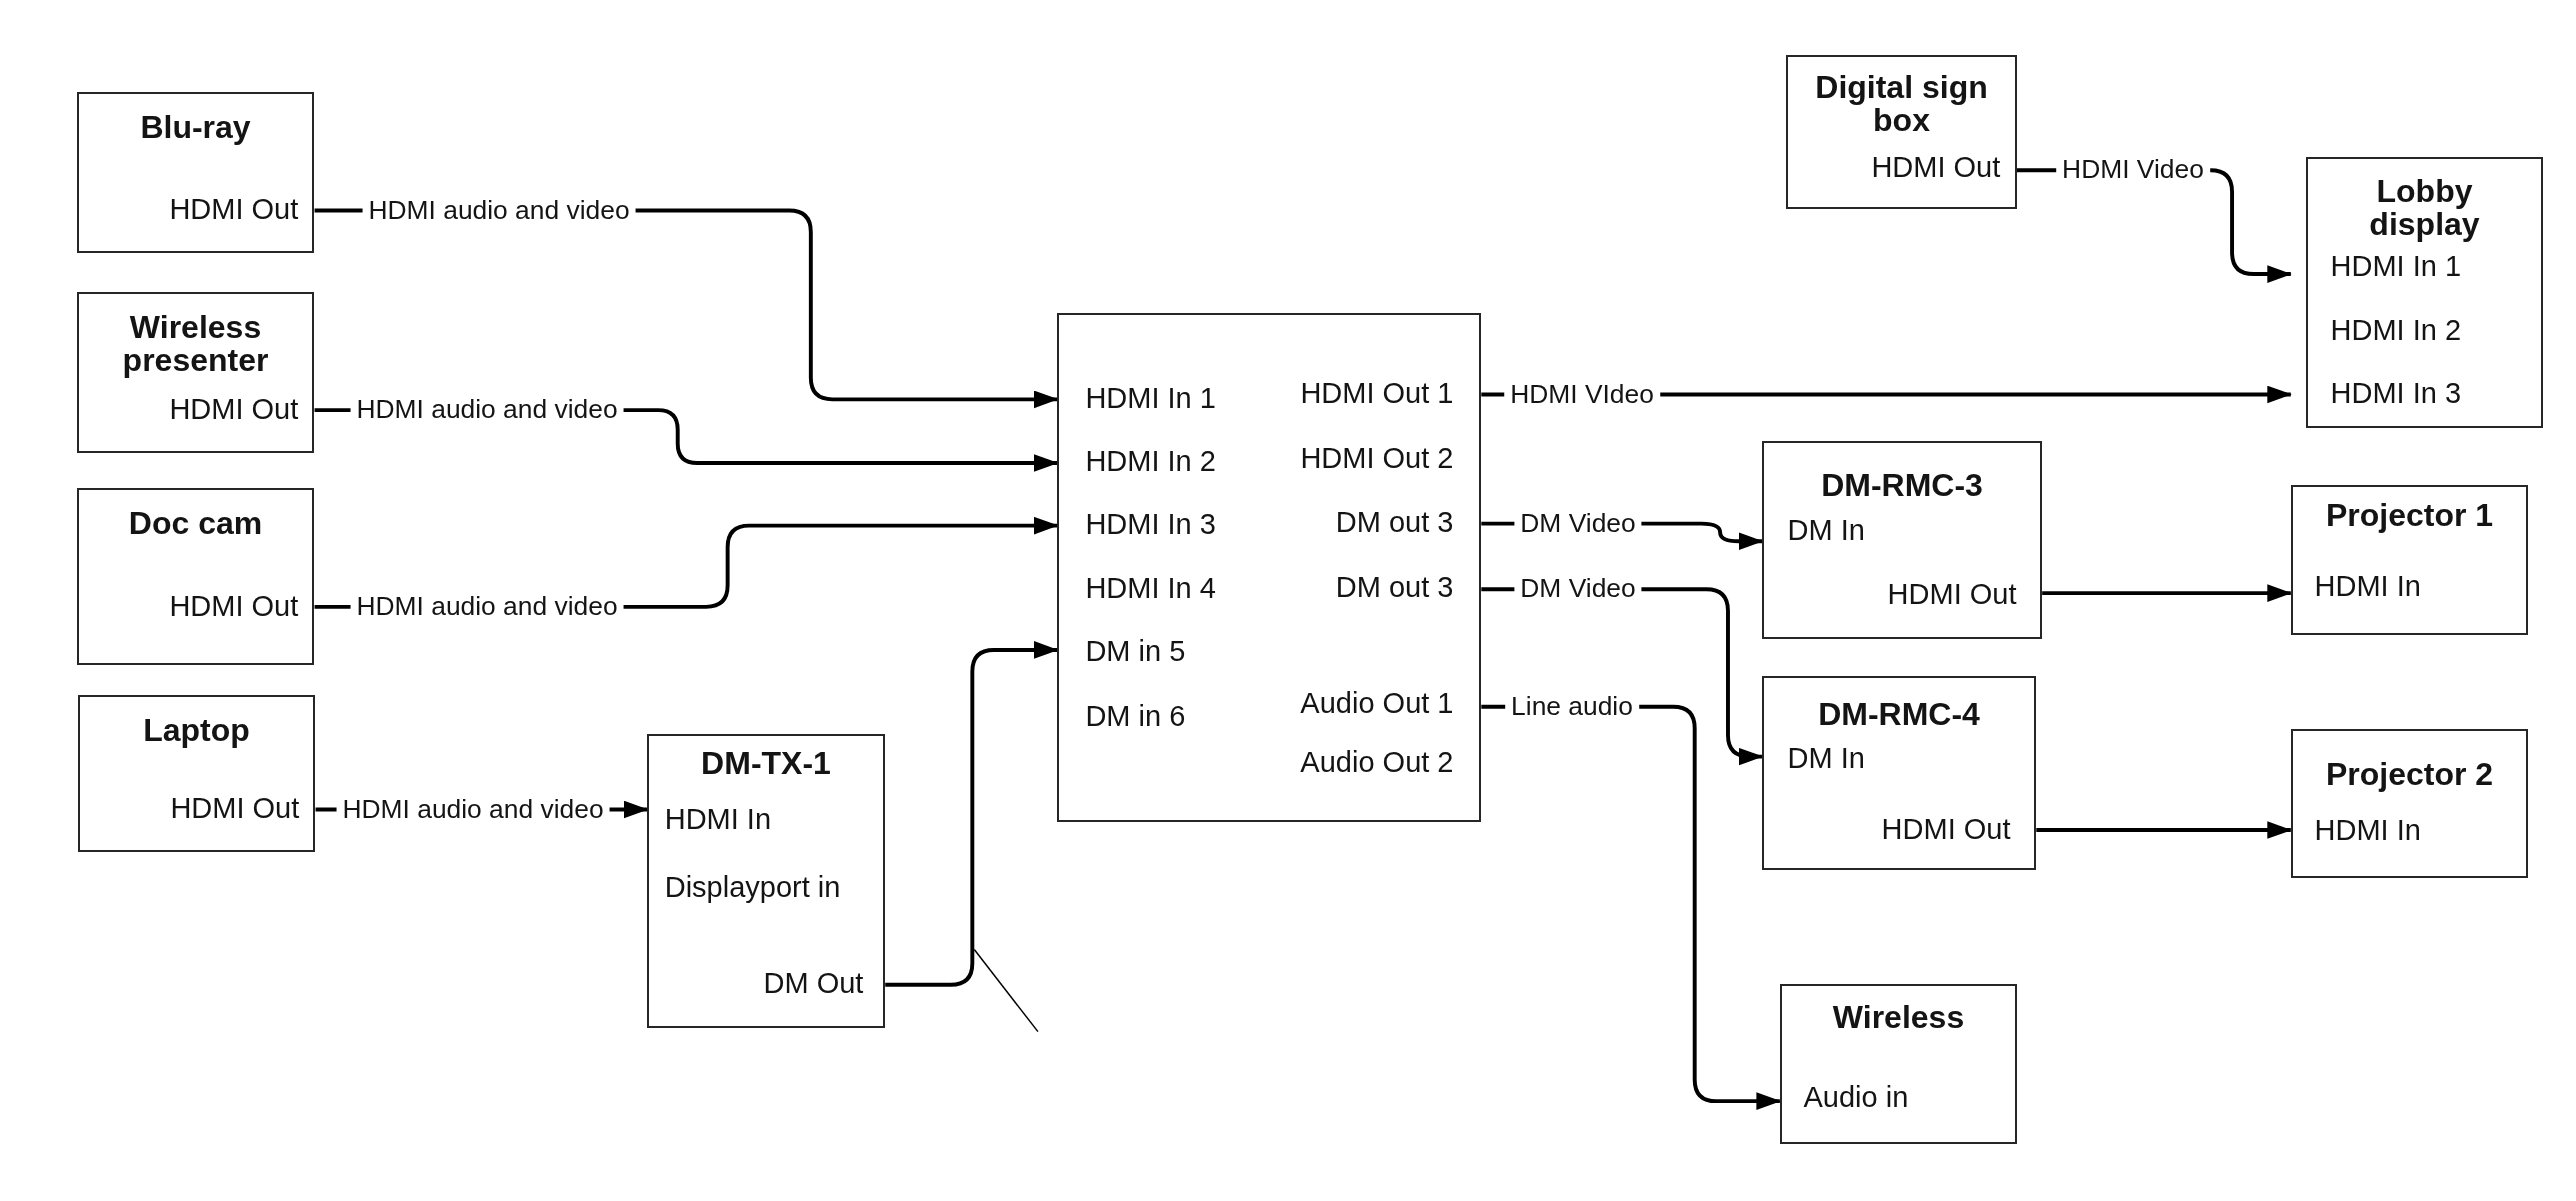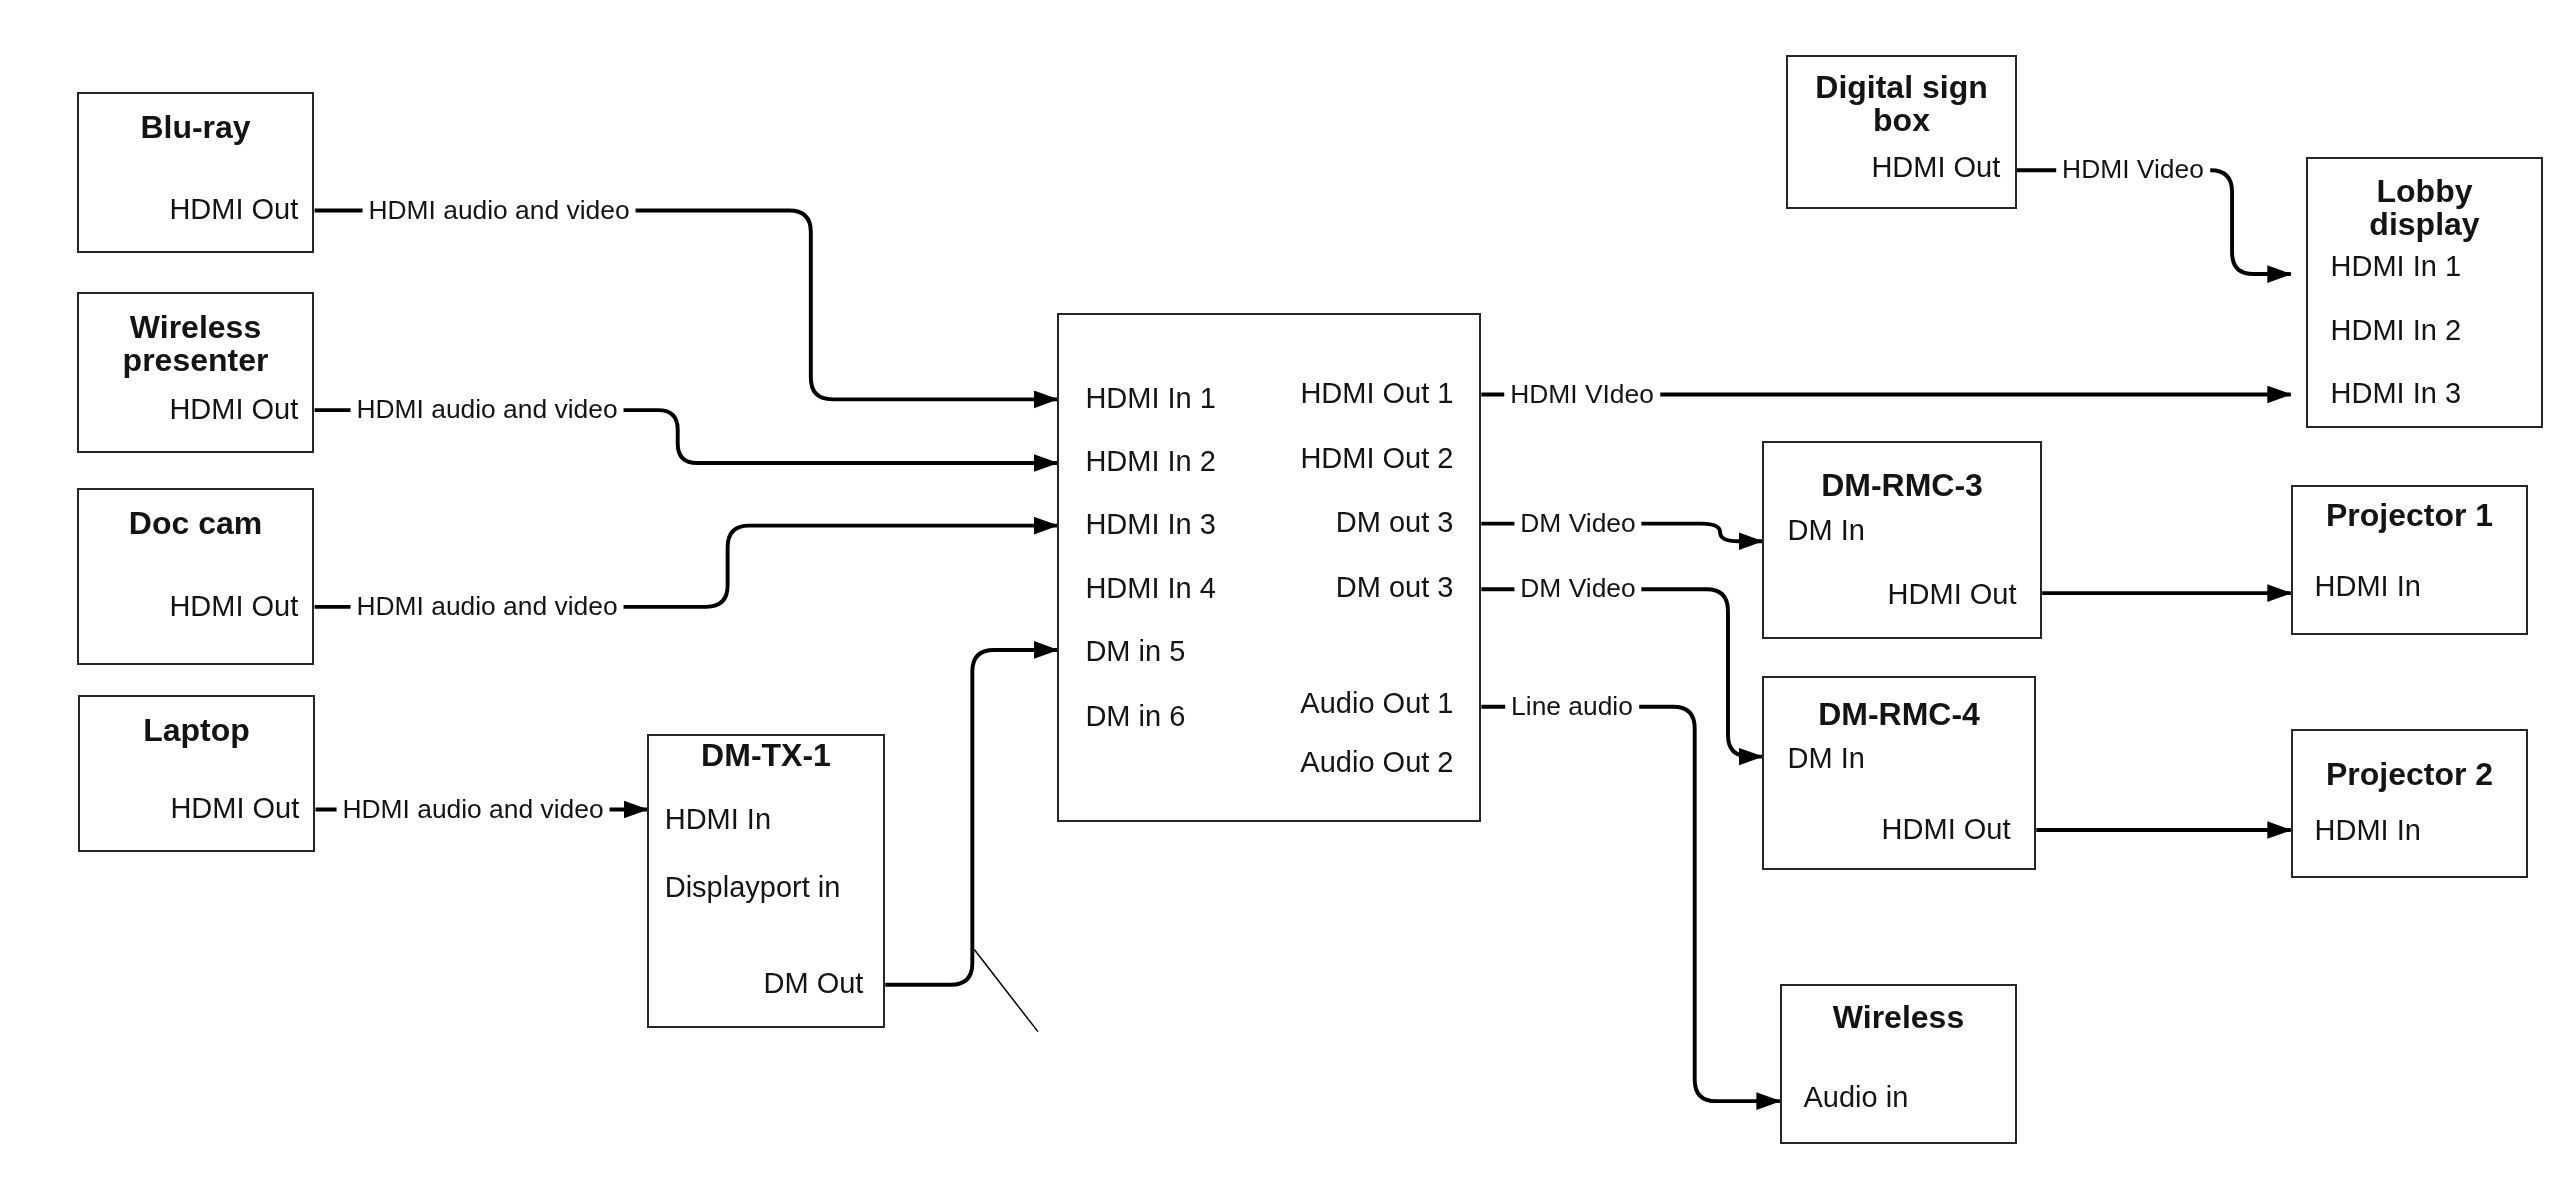--- a/index.html
+++ b/index.html
@@ -97,21 +97,21 @@
     <div class="title" style="top:16.6px;">Doc cam</div>
     <span class="port" style="top:102px;right:13.7px;">HDMI Out</span>
   </div>
 
   <div class="node" style="left:78px;top:695px;width:237px;height:157px;">
     <div class="title" style="top:16.6px;">Laptop</div>
     <span class="port" style="top:97px;right:13.7px;">HDMI Out</span>
   </div>
 
   <div class="node" style="left:647px;top:734px;width:238px;height:294px;">
-    <div class="title" style="top:3px;">DM-TX-1</div>
+    <div class="title" style="top:11px;">DM-TX-1</div>
     <span class="port" style="top:69px;left:15.7px;">HDMI In</span>
     <span class="port" style="top:137px;left:15.7px;">Displayport in</span>
     <span class="port" style="top:233px;right:19.6px;">DM Out</span>
   </div>
 
   <div class="node" style="left:1057px;top:313px;width:424px;height:509px;">
     <span class="port" style="top:69px;left:26.4px;">HDMI In 1</span>
     <span class="port" style="top:132px;left:26.4px;">HDMI In 2</span>
     <span class="port" style="top:195px;left:26.4px;">HDMI In 3</span>
     <span class="port" style="top:259px;left:26.4px;">HDMI In 4</span>

